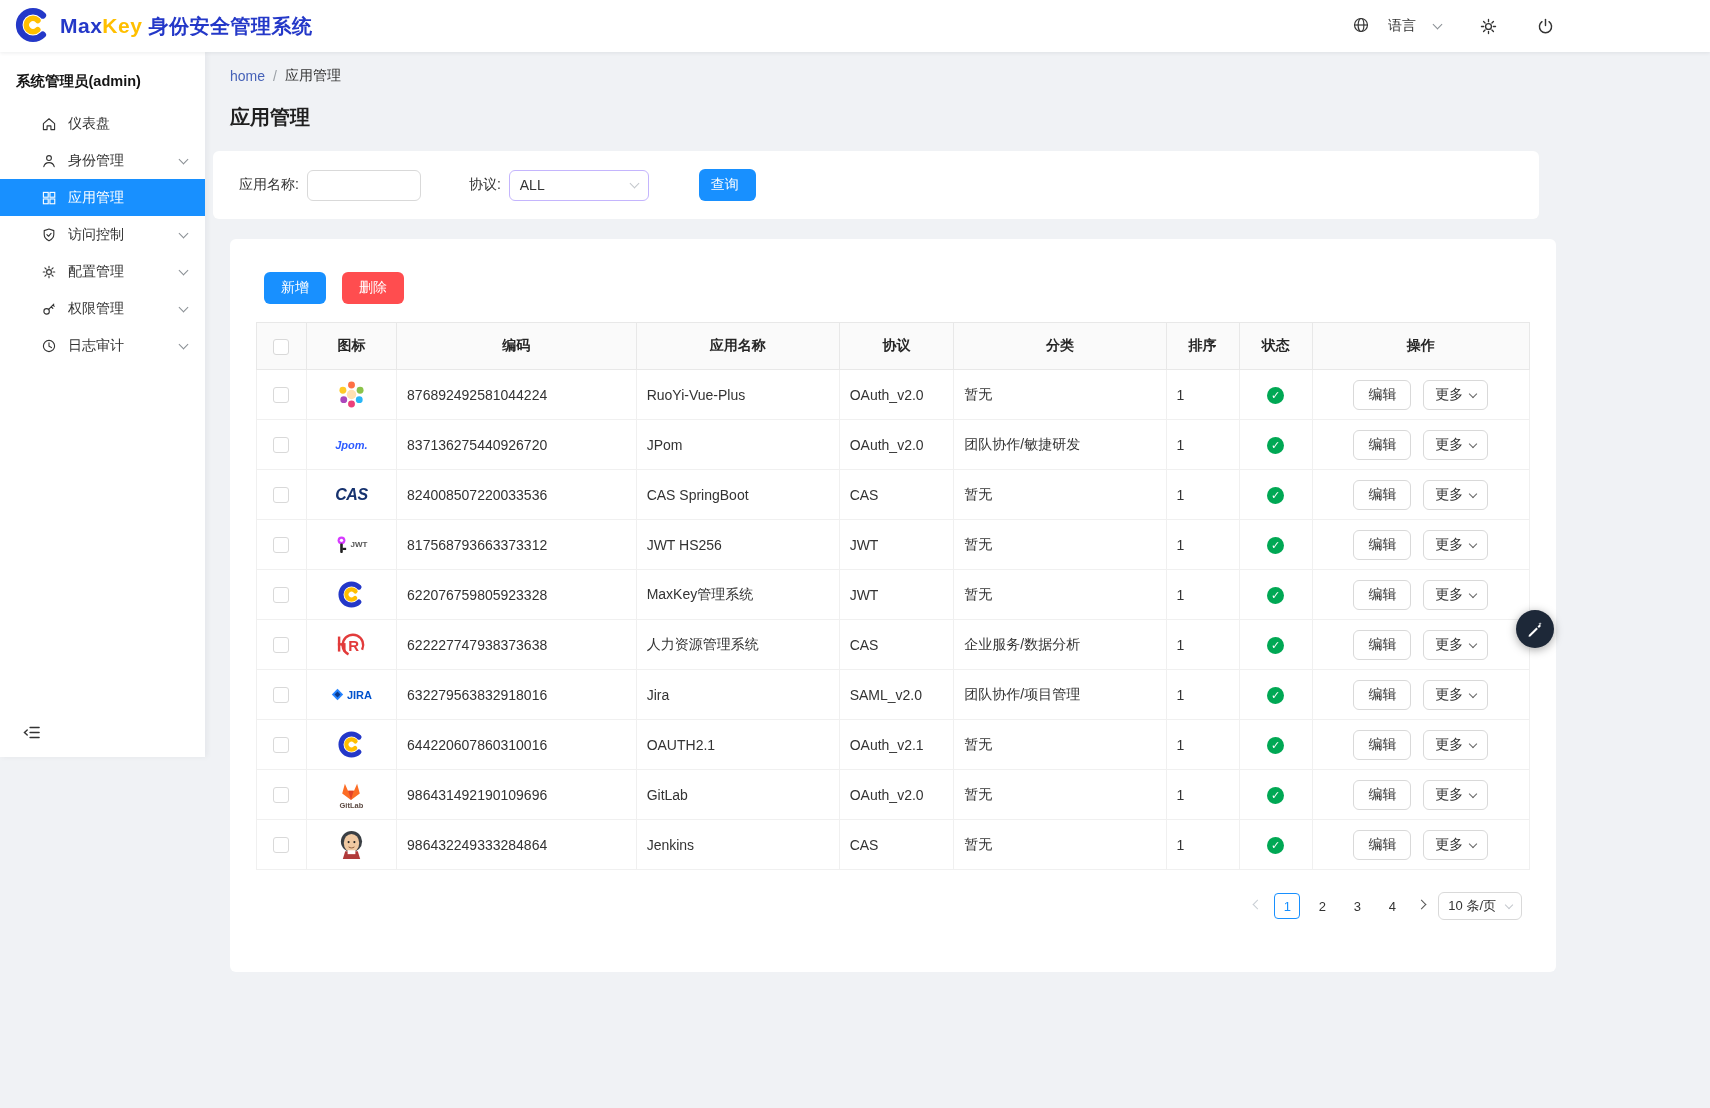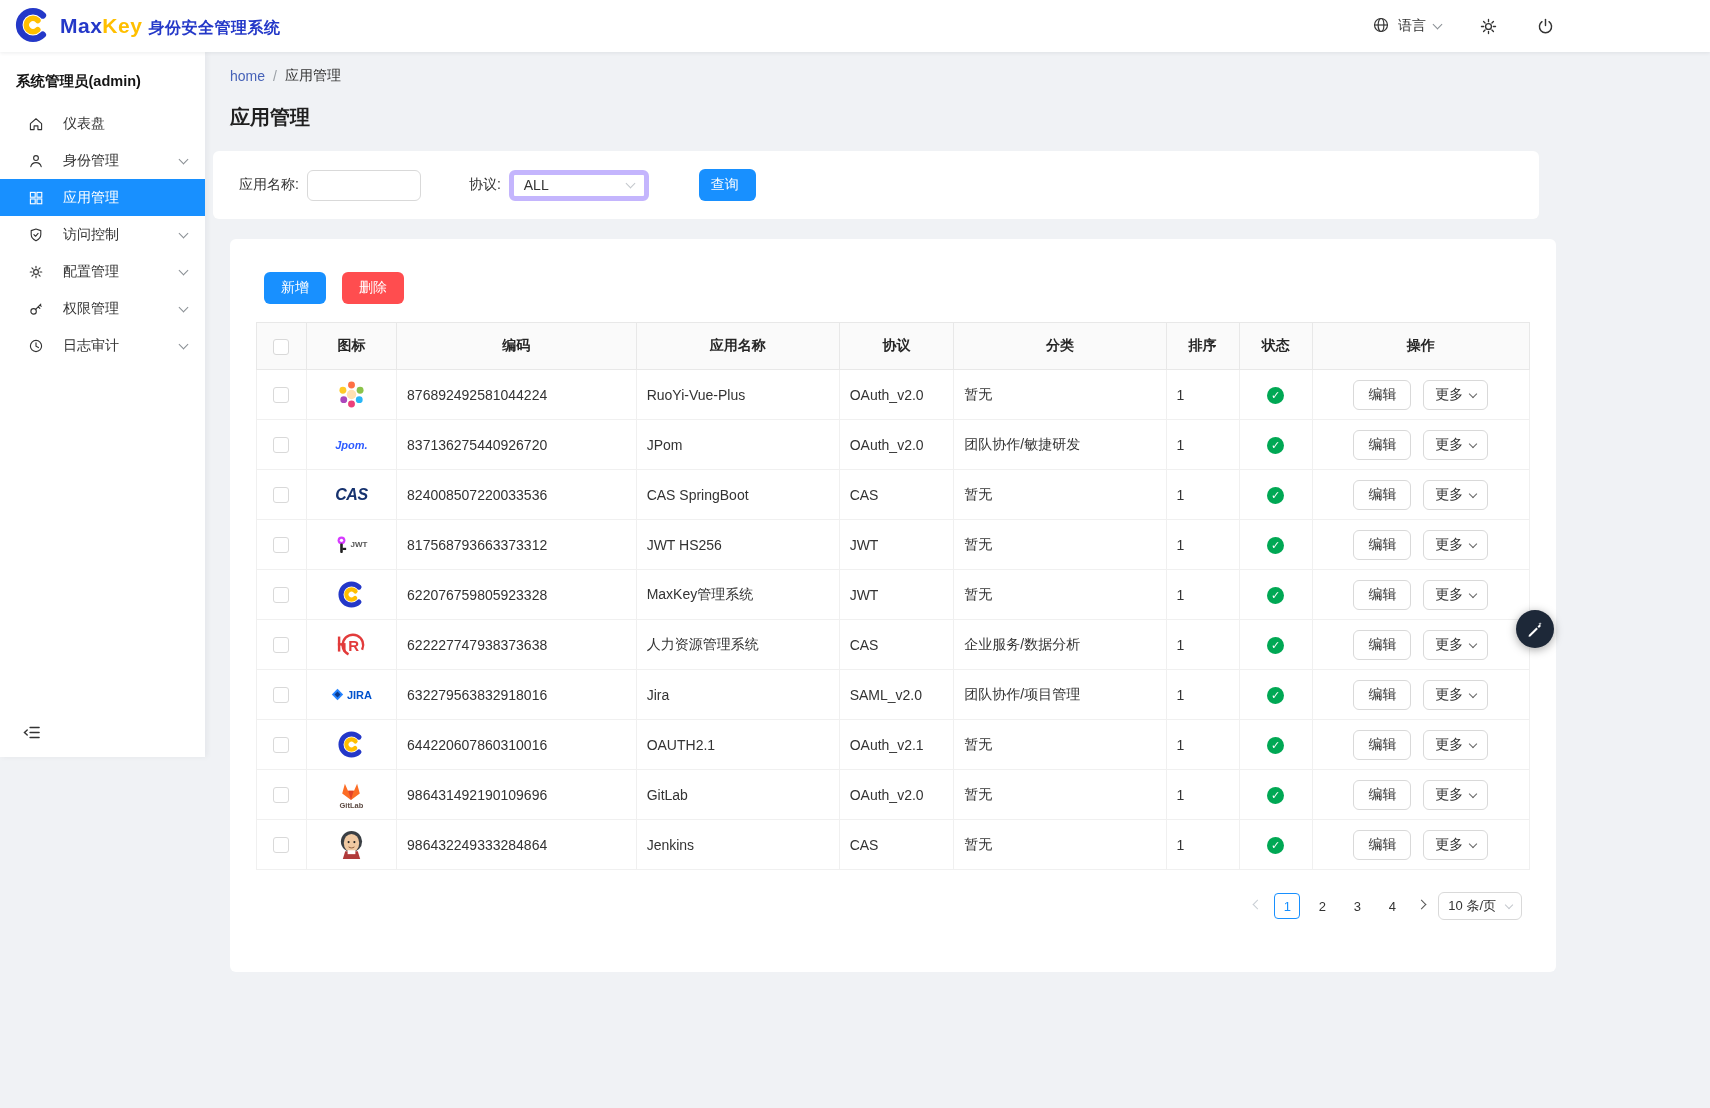--- a/index.html
+++ b/index.html
@@ -12,39 +12,39 @@
   
   .header {
     position:absolute; top:0; left:0; right:0; height:52px; background:#fff;
     display:flex; align-items:center; padding:0 155px 0 14px;
     box-shadow:0 1px 4px rgba(0,21,41,.08); z-index:20;
   }
   .brand { display:flex; align-items:center; gap:8px; }
   .brand-text { font-size:21px; font-weight:bold; letter-spacing:.5px; }
   .brand-max { color:#2438c8; }
   .brand-key { color:#ffbf00; }
-  .brand-suffix { color:#2438c8; font-size:16px; font-weight:bold; margin-left:6px; }
+  .brand-suffix { color:#2438c8; font-size:20px; font-weight:bold; margin-left:6px; }
   .header-right { margin-left:auto; display:flex; align-items:center; gap:38px; color:#333; }
-  .lang { display:flex; align-items:center; gap:8px; cursor:pointer; }
+  .lang { display:flex; align-items:center; gap:18px; cursor:pointer; }
   .icon-btn { display:flex; align-items:center; cursor:pointer; background:none; border:none; color:#333; }
   .chev {
     display:inline-block; width:7px; height:7px;
     border-right:1.5px solid #8a8f94; border-bottom:1.5px solid #8a8f94;
     transform:rotate(45deg); margin-top:-3px;
   }
   
   .sidebar {
     position:absolute; top:52px; left:0; width:205px; height:705px; background:#fff;
     box-shadow:2px 0 6px rgba(0,21,41,.05); z-index:10;
   }
   .sidebar-user { padding:20px 16px 14px 16px; font-weight:bold; font-size:14.5px; color:#141414; }
   .menu { display:flex; flex-direction:column; }
   .menu-item {
-    height:37px; display:flex; align-items:center; gap:19px;
-    padding:0 18px 0 28px; cursor:pointer; color:#333;
+    height:37px; display:flex; align-items:center; gap:11px;
+    padding:0 18px 0 41px; cursor:pointer; color:#333;
   }
   .menu-item svg { flex:none; }
   .menu-item .chev { margin-left:auto; }
   .menu-item.active { background:#1890ff; color:#fff; }
   .collapse-btn { position:absolute; bottom:12px; left:22px; background:none; border:none; cursor:pointer; color:#333; }
   
   .main { position:absolute; left:205px; top:52px; width:1505px; }
   .breadcrumb { padding:15px 0 0 25px; font-size:14px; display:flex; gap:8px; align-items:center; }
   .crumb-home { color:#4662b8; cursor:pointer; }
   .crumb-sep { color:#9aa0a6; }
@@ -53,21 +53,21 @@
   .card { background:#fff; border-radius:6px; width:1326px; margin:20px 0 0 25px; }
   
   .search-card { padding:18px 26px; display:flex; align-items:center;margin-left:8px; }
   .field-label { margin-right:8px; color:#333; }
   .text-input {
     width:114px; height:31px; border:1px solid #d9d9d9; border-radius:6px;
     padding:0 8px; font-size:14px; outline:none; background:#fff;
   }
   .sep-gap { width:48px; }
   .select {
-    width:140px; height:31px; border:5px solid #c4b5fd; border-radius:6px; background:#fff;
+    width:140px; height:31px; border:1px solid #c4b5fd; border-radius:6px; background:#fff;
     display:flex; align-items:center; justify-content:space-between; padding:0 10px; cursor:pointer;
   }
   .select .chev { border-color:#c3c7cc; }
   .btn { border:none; border-radius:6px; height:32px; font-size:14px; cursor:pointer; padding:0 17px; }
   .btn-primary { background:#1890ff; color:#fff; }
   .btn-danger { background:#ff4d4f; color:#fff; }
   .search-btn { margin-left:50px;padding-left:12px; }
   
   .table-card { padding:33px 26px 52px 26px; }
   .toolbar { display:flex; gap:16px; margin-left:8px; }

